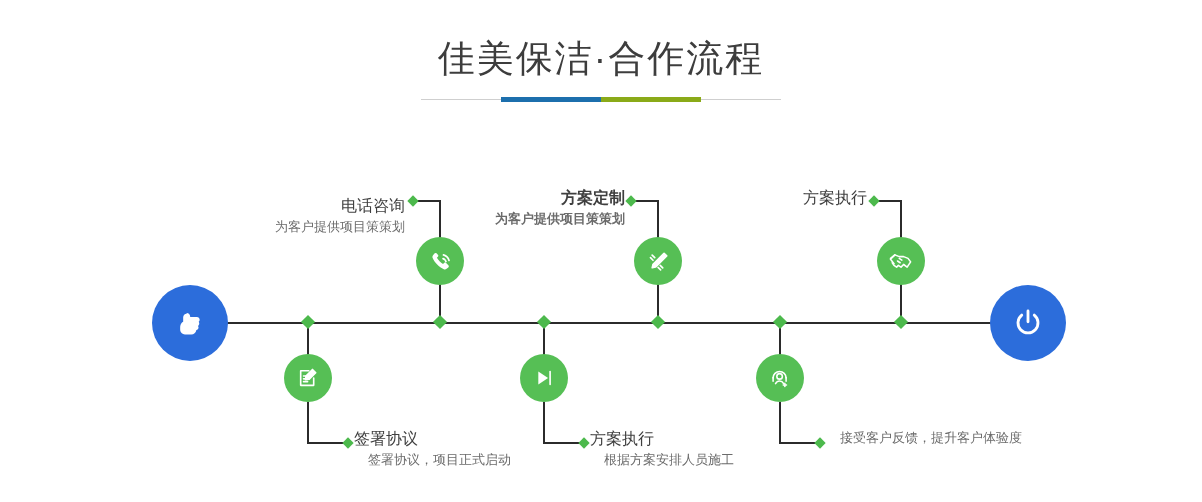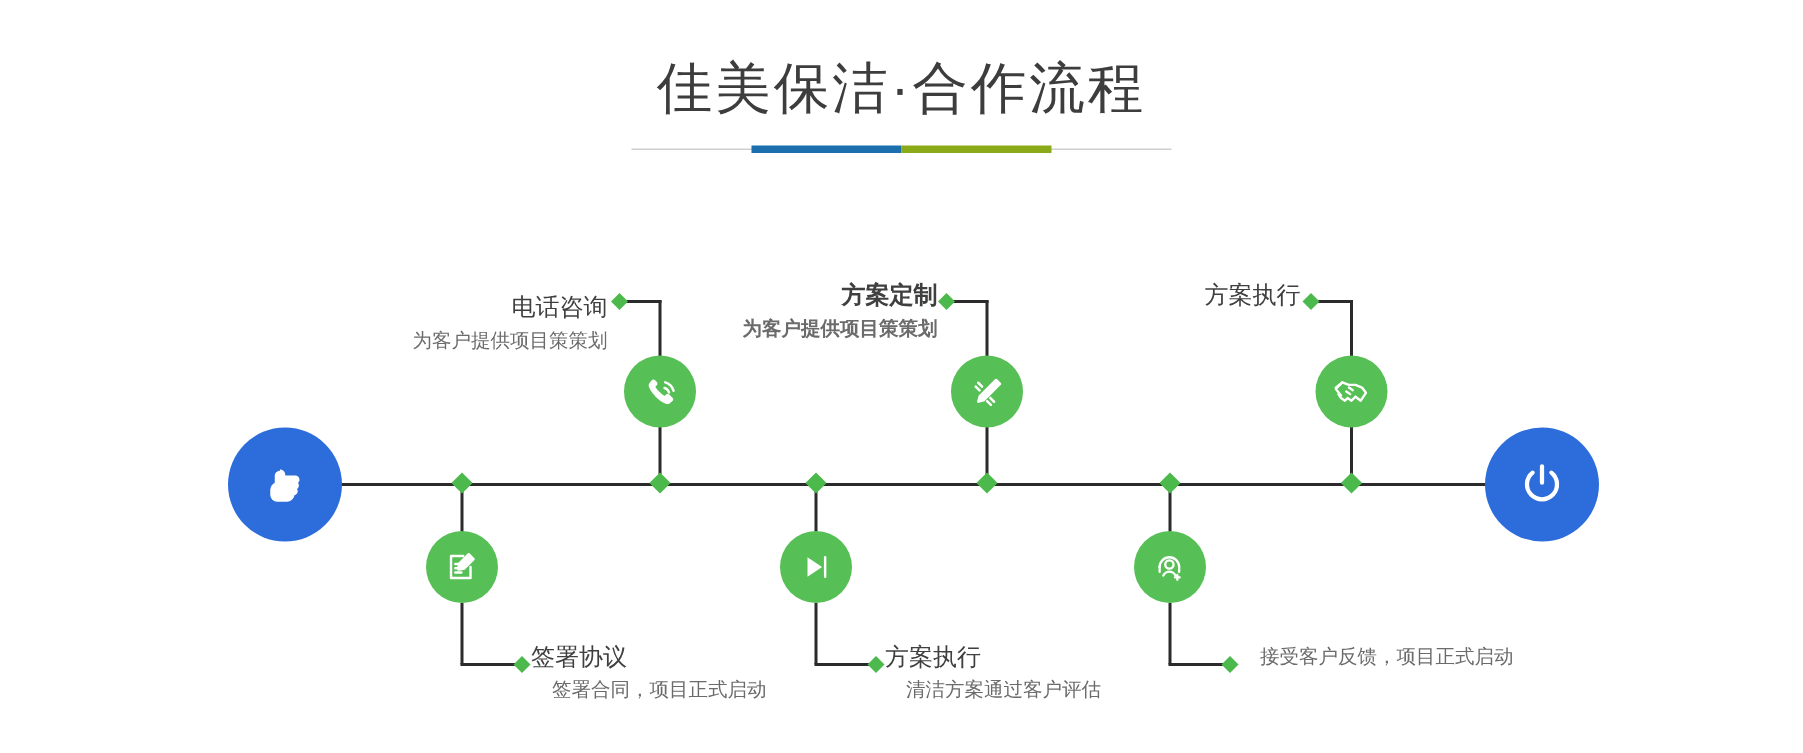--- a/index.html
+++ b/index.html
@@ -171,54 +171,54 @@
     <span>
       <svg width="26" height="26" viewBox="0 0 32 32" fill="none" stroke="#ffffff" stroke-width="2" stroke-linejoin="round" stroke-linecap="round">
         <path d="M23 16v9H7V7h10"></path>
         <path d="M10.5 13.5h7M10.5 17h7M10.5 20.5h5"></path>
         <path d="M21.5 5.5l4 4-8 8-4.5.5.5-4.5z" fill="#ffffff" stroke="#ffffff"></path>
       </svg>
     </span>
   </div>
   <div class="lbl bot" style="left:354px;top:428px;width:300px;">
     <div class="t">签署协议</div>
-    <div class="d">签署合同，项目正式启动</div>
+    <div class="d">签署协议，项目正式启动</div>
   </div>
 
   <div class="stem" style="left:543px;top:322px;width:2px;height:33px;"></div>
   <div class="stem" style="left:543px;top:402px;width:2px;height:41px;"></div>
   <div class="stem" style="left:543px;top:442px;width:40px;height:2px;"></div>
   <div class="diamond" style="left:539px;top:317px;"></div>
   <div class="diamond sm" style="left:580px;top:439px;"></div>
   <div class="node" style="left:520px;top:354px;">
     <span>
       <svg width="26" height="26" viewBox="0 0 32 32" fill="#ffffff" stroke="#ffffff" stroke-width="2" stroke-linecap="round">
         <path d="M9 8l12 8-12 8z" stroke="none"></path>
         <path d="M23.5 8v16" stroke="#ffffff" fill="none"></path>
       </svg>
     </span>
   </div>
   <div class="lbl bot" style="left:590px;top:428px;width:300px;">
     <div class="t">方案执行</div>
-    <div class="d">清洁方案通过客户评估</div>
+    <div class="d">根据方案安排人员施工</div>
   </div>
 
   <div class="stem" style="left:779px;top:322px;width:2px;height:33px;"></div>
   <div class="stem" style="left:779px;top:402px;width:2px;height:41px;"></div>
   <div class="stem" style="left:779px;top:442px;width:40px;height:2px;"></div>
   <div class="diamond" style="left:775px;top:317px;"></div>
   <div class="diamond sm" style="left:816px;top:439px;"></div>
   <div class="node" style="left:756px;top:354px;">
     <span>
       <svg width="26" height="26" viewBox="0 0 32 32" fill="none" stroke="#ffffff" stroke-width="1.9" stroke-linecap="round" stroke-linejoin="round">
         <path d="M7.5 16a8 8 0 0 1 16 0"></path>
         <path d="M7.5 15.5v4.5M23.5 15.5v4.5"></path>
         <circle cx="15.5" cy="14" r="3.4"></circle>
         <path d="M10.5 23c1.2-2.2 3-3.2 5-3.2s3.8 1 5 3.2"></path>
         <path d="M22 22.5v4M20 24.5h4"></path>
       </svg>
     </span>
   </div>
   <div class="lbl bot" style="left:826px;top:428px;width:330px;">
-    <div class="d">接受客户反馈，项目正式启动</div>
+    <div class="d">接受客户反馈，提升客户体验度</div>
   </div>
 
 </div>
 
 </body></html>

